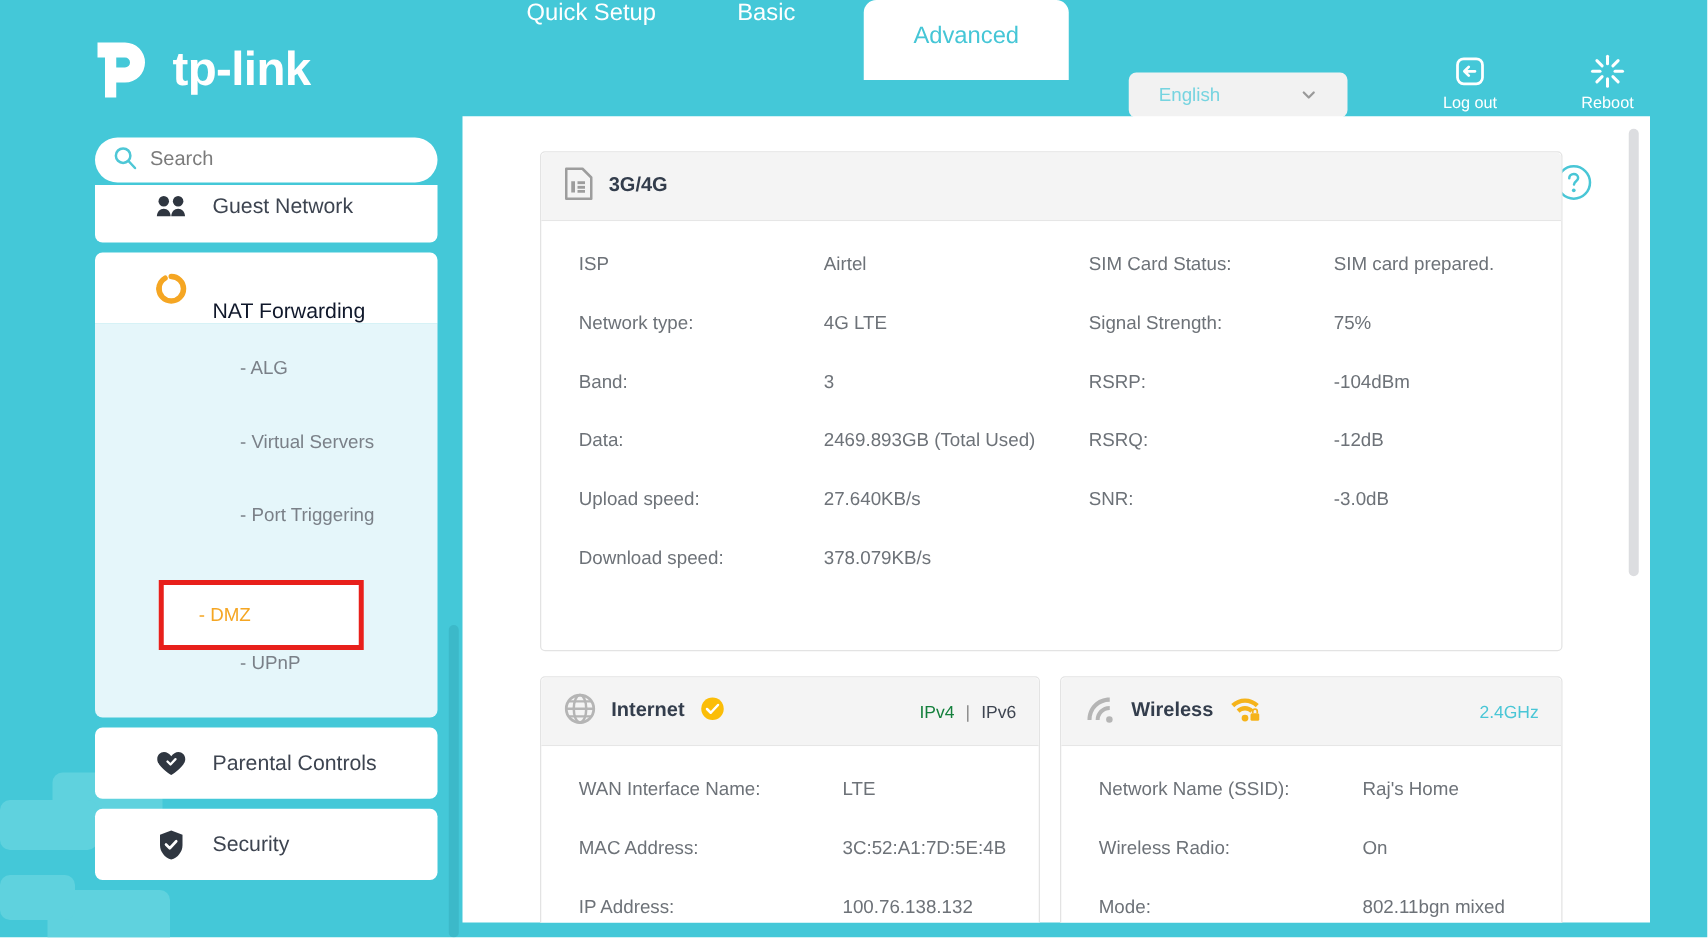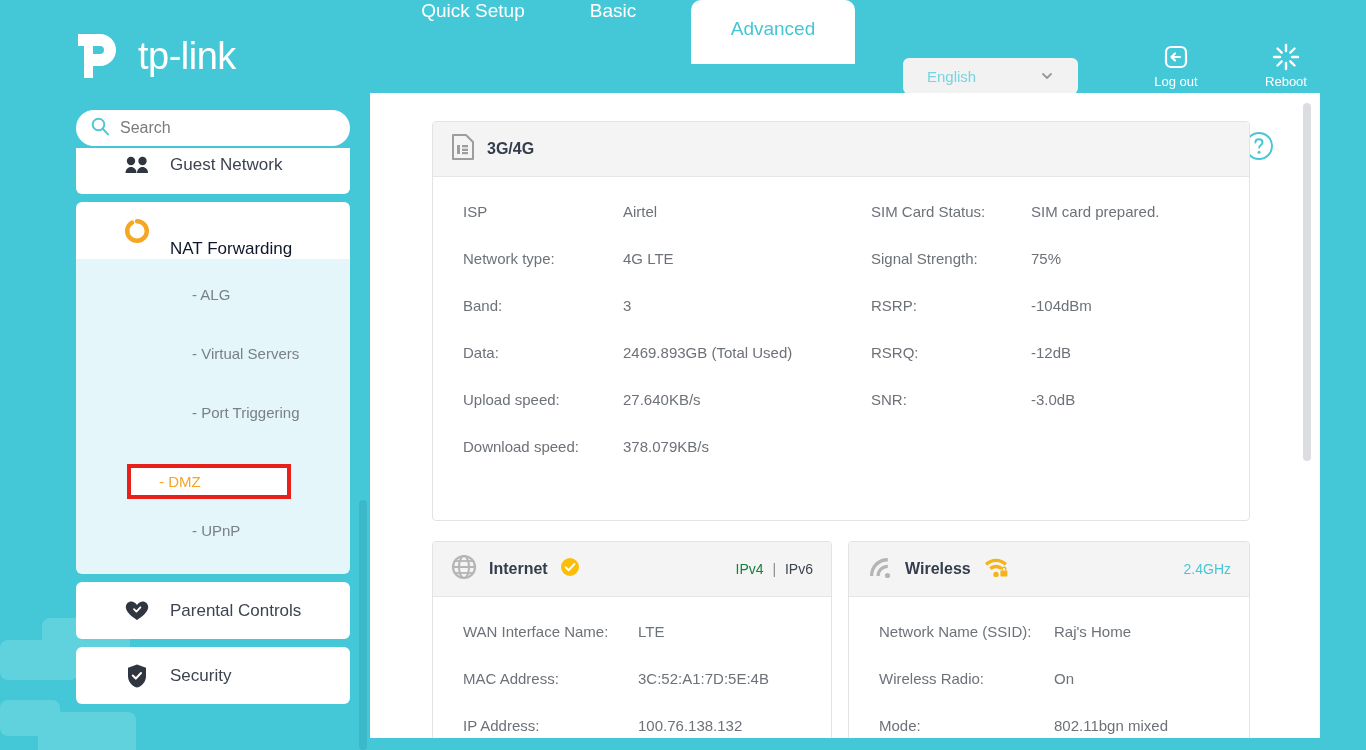--- a/index.html
+++ b/index.html
@@ -20,21 +20,21 @@
   .deco.d1 { left: 42px;  top: 618px; width: 88px; height: 46px; }
   .deco.d2 { left: 0px;   top: 640px; width: 78px; height: 40px; }
   .deco.d3 { left: 38px;  top: 712px; width: 98px; height: 46px; }
   .deco.d4 { left: 0px;   top: 700px; width: 60px; height: 36px; }
 
   
   .header { position: absolute; left:0; top:0; width:1366px; height:105px; }
   .logo { position: absolute; left: 74px; top: 28px; width: 200px; height: 56px;
           display:flex; align-items:center; gap: 8px; }
   .logo svg { display:block; }
-  .logo-text { color:#fff; font-size: 38px; letter-spacing: -0.5px; font-weight: 400; }
+  .logo-text { color:#fff; font-size: 38px; letter-spacing: -0.5px; font-weight: 700; }
 
   .tabs { position: absolute; left: 393px; top: 0; height: 105px; display: flex; align-items: flex-start; }
   .tab {
     font-size: 19px; color: #ffffff; padding: 0 0 26px 0;
     margin-right: 0; cursor: pointer; white-space: nowrap;
     text-align:center;
   }
   .tab.t1 { width: 160px; }
   .tab.t2 { width: 120px; }
   .tab.active {
@@ -82,21 +82,21 @@
   .nav-item.active { margin-bottom: 0; border-radius: 6px 6px 0 0; }
 
   .submenu { background:#e5f6fa; padding: 6px 0 14px 0; border-radius: 0 0 6px 6px; margin-bottom: 8px; }
   .sub-item {
     height: 59px; display:flex; align-items:center; padding-left: 116px;
     font-size: 15px; color:#7a8088; cursor:pointer;
   }
   .sub-item.selected { color:#f5a623; }
 
   .redbox {
-    position: absolute; left: 127px; top: 464px; width: 164px; height: 35px;
+    position: absolute; left: 127px; top: 464px; width: 164px; height: 56px;
     border: 4px solid #e8201b; background: #ffffff; z-index: 6;
     display:flex; align-items:center; padding-left: 28px;
     font-size: 15px; color:#f5a623; cursor:pointer;
   }
 
   .side-scroll-track { position:absolute; left: 358px; top: 110px; width: 10px; height: 640px; }
   .side-scroll-thumb { position:absolute; left: 359px; top: 500px; width: 8px; height: 250px;
                        background:#3cb9c9; border-radius: 4px; cursor: pointer; }
 
   
@@ -120,21 +120,21 @@
   }
   .card-head .title { font-size: 16px; font-weight: bold; color:#333d4c; }
   .card-head .spacer { flex: 1; }
   .ipsw { font-size: 14px; }
   .ipsw .on { color:#15803d; cursor:pointer; }
   .ipsw .sep { color:#888; margin: 0 5px; }
   .ipsw .off { color:#3d4450; cursor:pointer; }
   .band { font-size: 14px; color:#49c6d6; }
 
   .rows { padding: 26px 0 0 0; position: relative; }
-  .row { display:flex; height: 47px; align-items: flex-start; }
+  .row { display:flex; height: 47px; align-items: flex-start; gap: 36px; }
   .row .k { font-size: 15px; color:#6d7278; }
   .row .v { font-size: 15px; color:#6d7278; }
 
   .grid2 { display:flex; }
   .col { width: 50%; padding-left: 30px; }
   .col .k { width: 160px; flex: none; }
 
   .colw .k { width: 175px; flex:none; }
   .colw { padding-left: 30px; }
 

